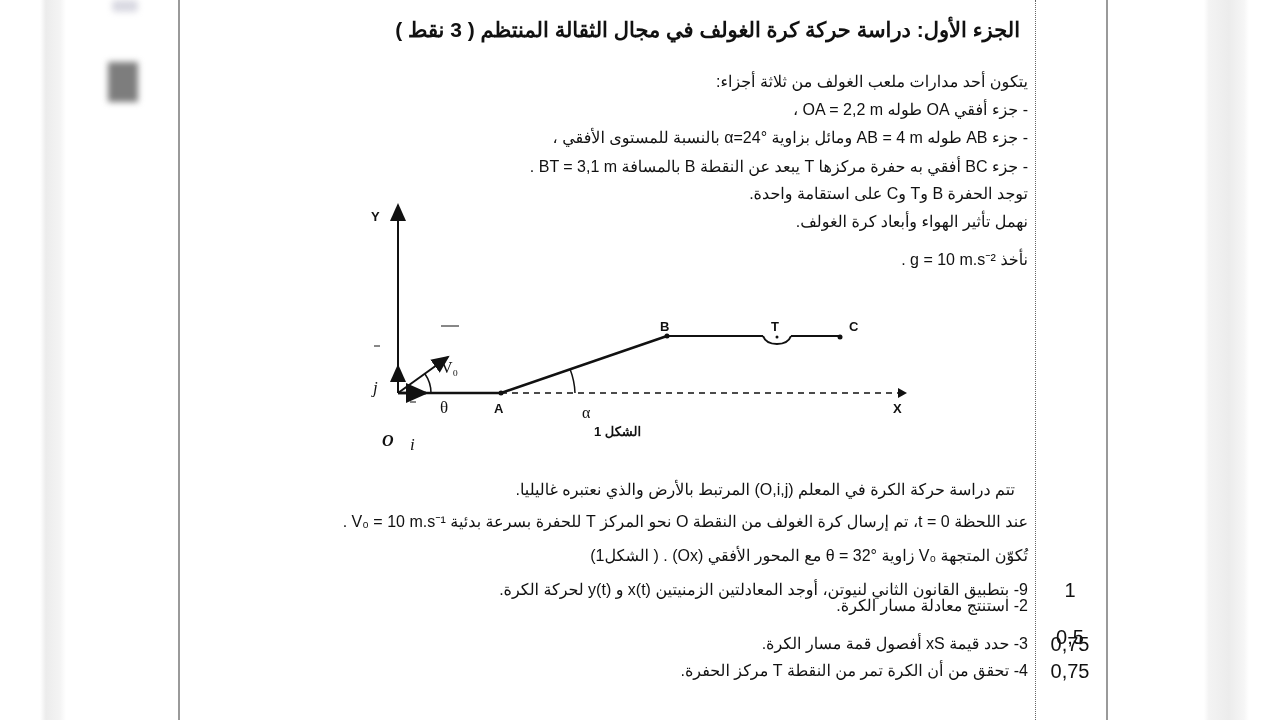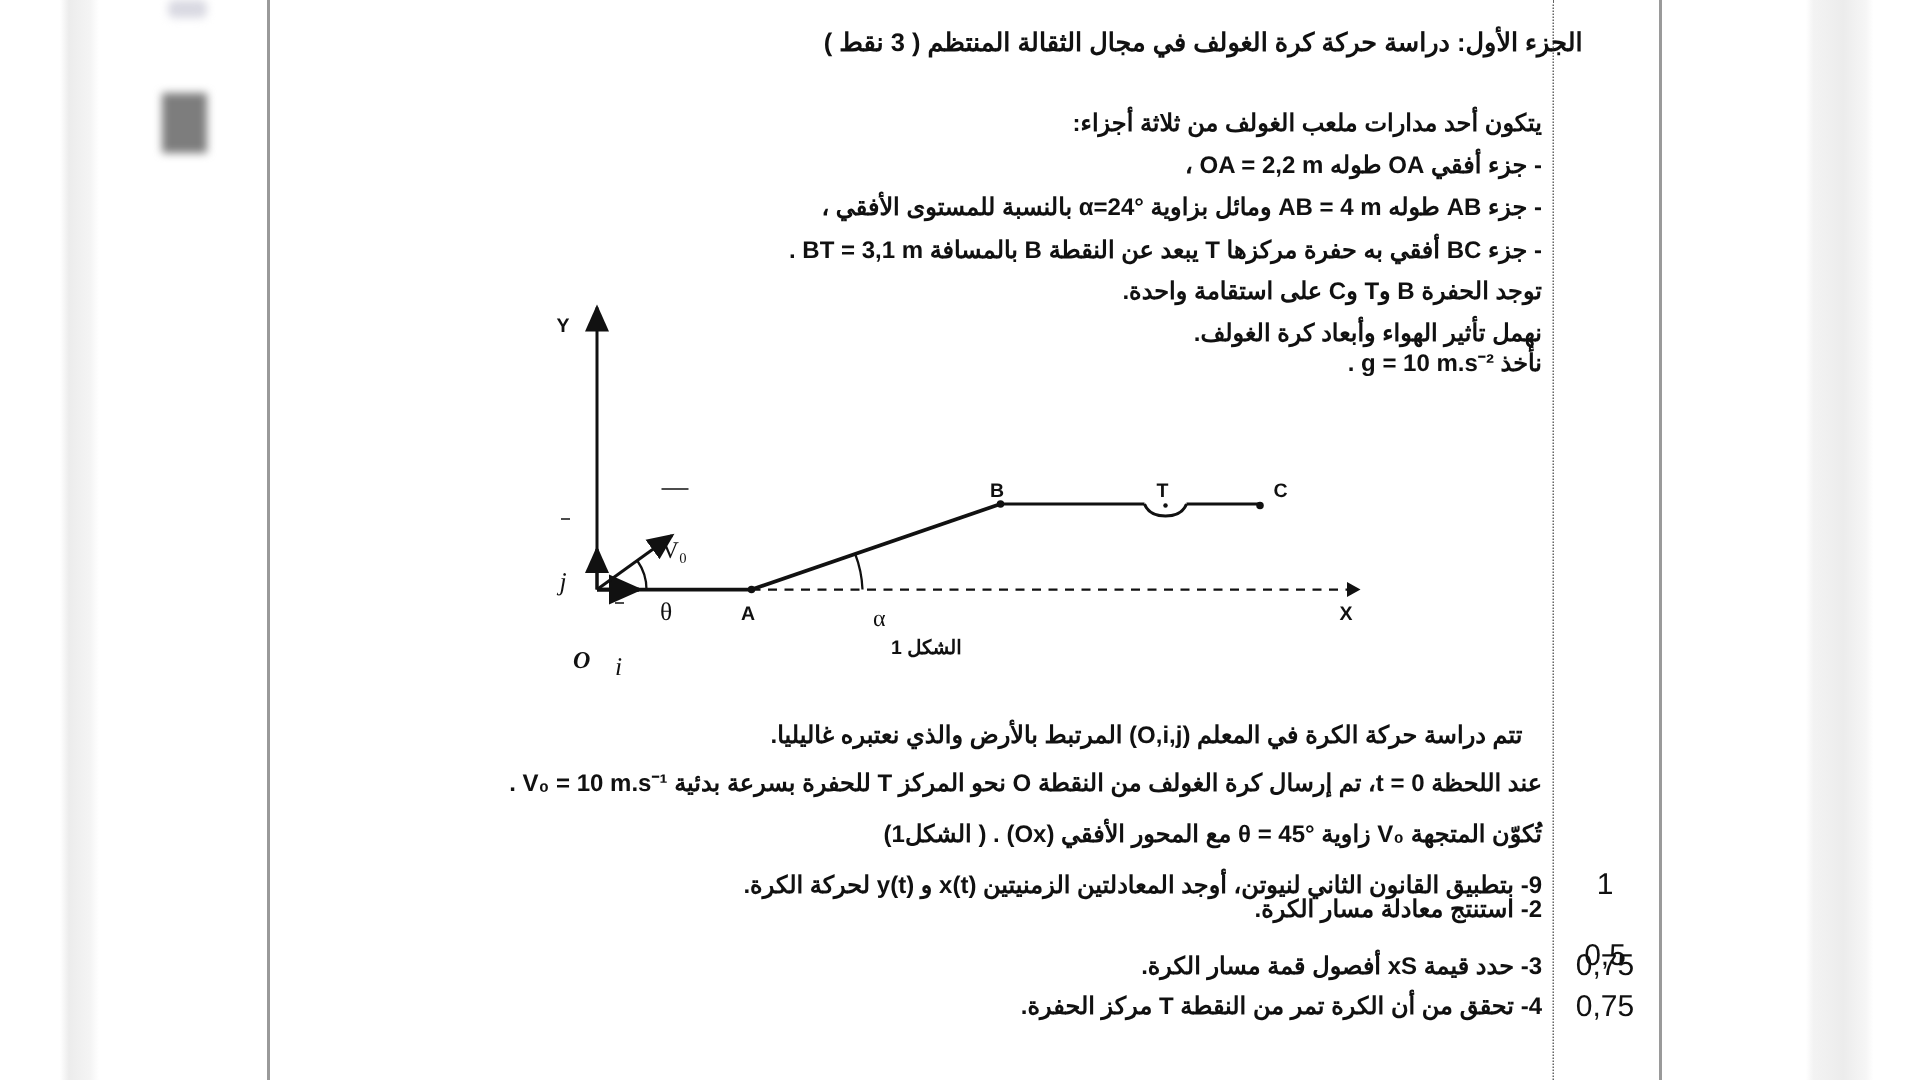--- a/index.html
+++ b/index.html
@@ -20,22 +20,22 @@
   .blur-mark-1 { position:absolute; left:112px; top:0; width:26px; height:12px; background:#d9d9e2; filter:blur(3px); border-radius:4px; }
   .blur-mark-2 { position:absolute; left:108px; top:62px; width:30px; height:40px; background:#7d7d7d; filter:blur(3px); }
   .page {
     position:absolute; left:178px; top:0; width:930px; height:720px; background:#fff;
     border-left:2px solid #9a9a9a; border-right:2px solid #9a9a9a; box-sizing:border-box;
   }
   .divider-dotted {
     position:absolute; left:1035px; top:0; width:0; height:720px;
     border-left:1.5px dotted #666;
   }
-  .rtl { direction:rtl; unicode-bidi:plaintext; position:absolute; white-space:nowrap;font-weight:bold; }
-  .title { right:225px; top:18px; font-size:17px; font-weight:bold; }
+  .rtl { direction:rtl; unicode-bidi:plaintext; position:absolute; white-space:nowrap; }
+  .title { right:260px; top:18px; font-size:21px; font-weight:bold; }
   .line { font-size:16px; right:252px; }
   .marks { position:absolute; font-size:20px; width:60px; text-align:center; left:1040px; }
   .fig-label { position:absolute; font-weight:bold; font-size:13px; }
   .serif { font-family:"Liberation Serif", serif;margin-top:32px; }
 </style>
 </head>
 <body>
 
 <div class="backdrop-left"></div>
 <div class="blur-mark-1"></div>
@@ -46,21 +46,21 @@
 <div class="divider-dotted"></div>
 
 <div class="rtl title">الجزء الأول: دراسة حركة كرة الغولف في مجال الثقالة المنتظم  ( 3 نقط )</div>
 
 <div class="rtl line" style="top:72px;">يتكون أحد مدارات ملعب الغولف من ثلاثة أجزاء:</div>
 <div class="rtl line" style="top:100px;">- جزء أفقي  OA طوله  OA = 2,2 m ،</div>
 <div class="rtl line" style="top:128px;">- جزء  AB طوله AB = 4 m  ومائل بزاوية  α=24°  بالنسبة للمستوى الأفقي ،</div>
 <div class="rtl line" style="top:157px;">- جزء BC أفقي به حفرة مركزها T يبعد عن النقطة B بالمسافة  BT = 3,1 m .</div>
 <div class="rtl line" style="top:184px;">توجد الحفرة B وT وC على استقامة واحدة.</div>
 <div class="rtl line" style="top:212px;">نهمل تأثير الهواء وأبعاد كرة الغولف.</div>
-<div class="rtl line" style="top:230px;">نأخذ  g = 10 m.s⁻² .</div>
+<div class="rtl line" style="top:248px;">نأخذ  g = 10 m.s⁻² .</div>
 
 <svg style="position:absolute;left:360px;top:195px;" width="560" height="250" viewBox="360 195 560 250">
   <defs>
     <marker id="ah" markerWidth="10" markerHeight="10" refX="8" refY="5" orient="auto">
       <path d="M0,1 L9,5 L0,9 z" fill="#111"></path>
     </marker>
   </defs>
 
   <line x1="398" y1="393" x2="398" y2="205" stroke="#111" stroke-width="2" marker-end="url(#ah)"></line>
 
@@ -102,21 +102,21 @@
 <div class="fig-label serif" style="left:440px;top:366px;font-size:17px;font-weight:normal;">θ</div>
 <div class="fig-label serif" style="left:582px;top:372px;font-size:16px;font-weight:normal;">α</div>
 <div class="fig-label" style="left:494px;top:401px;">A</div>
 <div class="fig-label" style="left:660px;top:319px;">B</div>
 <div class="fig-label" style="left:771px;top:319px;">T</div>
 <div class="fig-label" style="left:849px;top:319px;">C</div>
 <div class="rtl fig-label" style="left:594px;top:424px;">الشكل 1</div>
 
 <div class="rtl line" style="top:480px;right:265px;">تتم دراسة حركة الكرة في المعلم  (O,i,j)  المرتبط بالأرض والذي نعتبره غاليليا.</div>
 <div class="rtl line" style="top:510px;">عند اللحظة t = 0، تم إرسال كرة الغولف من النقطة O  نحو المركز T للحفرة بسرعة بدئية  V₀ = 10 m.s⁻¹ .</div>
-<div class="rtl line" style="top:546px;">تُكوّن المتجهة V₀ زاوية θ = 45° مع المحور الأفقي (Ox) . ( الشكل1)</div>
+<div class="rtl line" style="top:546px;">تُكوّن المتجهة V₀ زاوية θ = 32° مع المحور الأفقي (Ox) . ( الشكل1)</div>
 
 <div class="rtl line" style="top:580px;">9- بتطبيق القانون الثاني لنيوتن، أوجد المعادلتين الزمنيتين  x(t)  و  y(t) لحركة الكرة.</div>
 <div class="marks" style="top:579px;">1</div>
 <div class="rtl line" style="top:596px;">2- استنتج معادلة مسار الكرة.</div>
 <div class="marks" style="top:606px;margin-top:20px;">0,5</div>
 <div class="rtl line" style="top:634px;">3- حدد قيمة  xS  أفصول قمة مسار الكرة.</div>
 <div class="marks" style="top:633px;">0,75</div>
 <div class="rtl line" style="top:661px;">4- تحقق من أن الكرة تمر من النقطة T مركز الحفرة.</div>
 <div class="marks" style="top:660px;">0,75</div>
 

